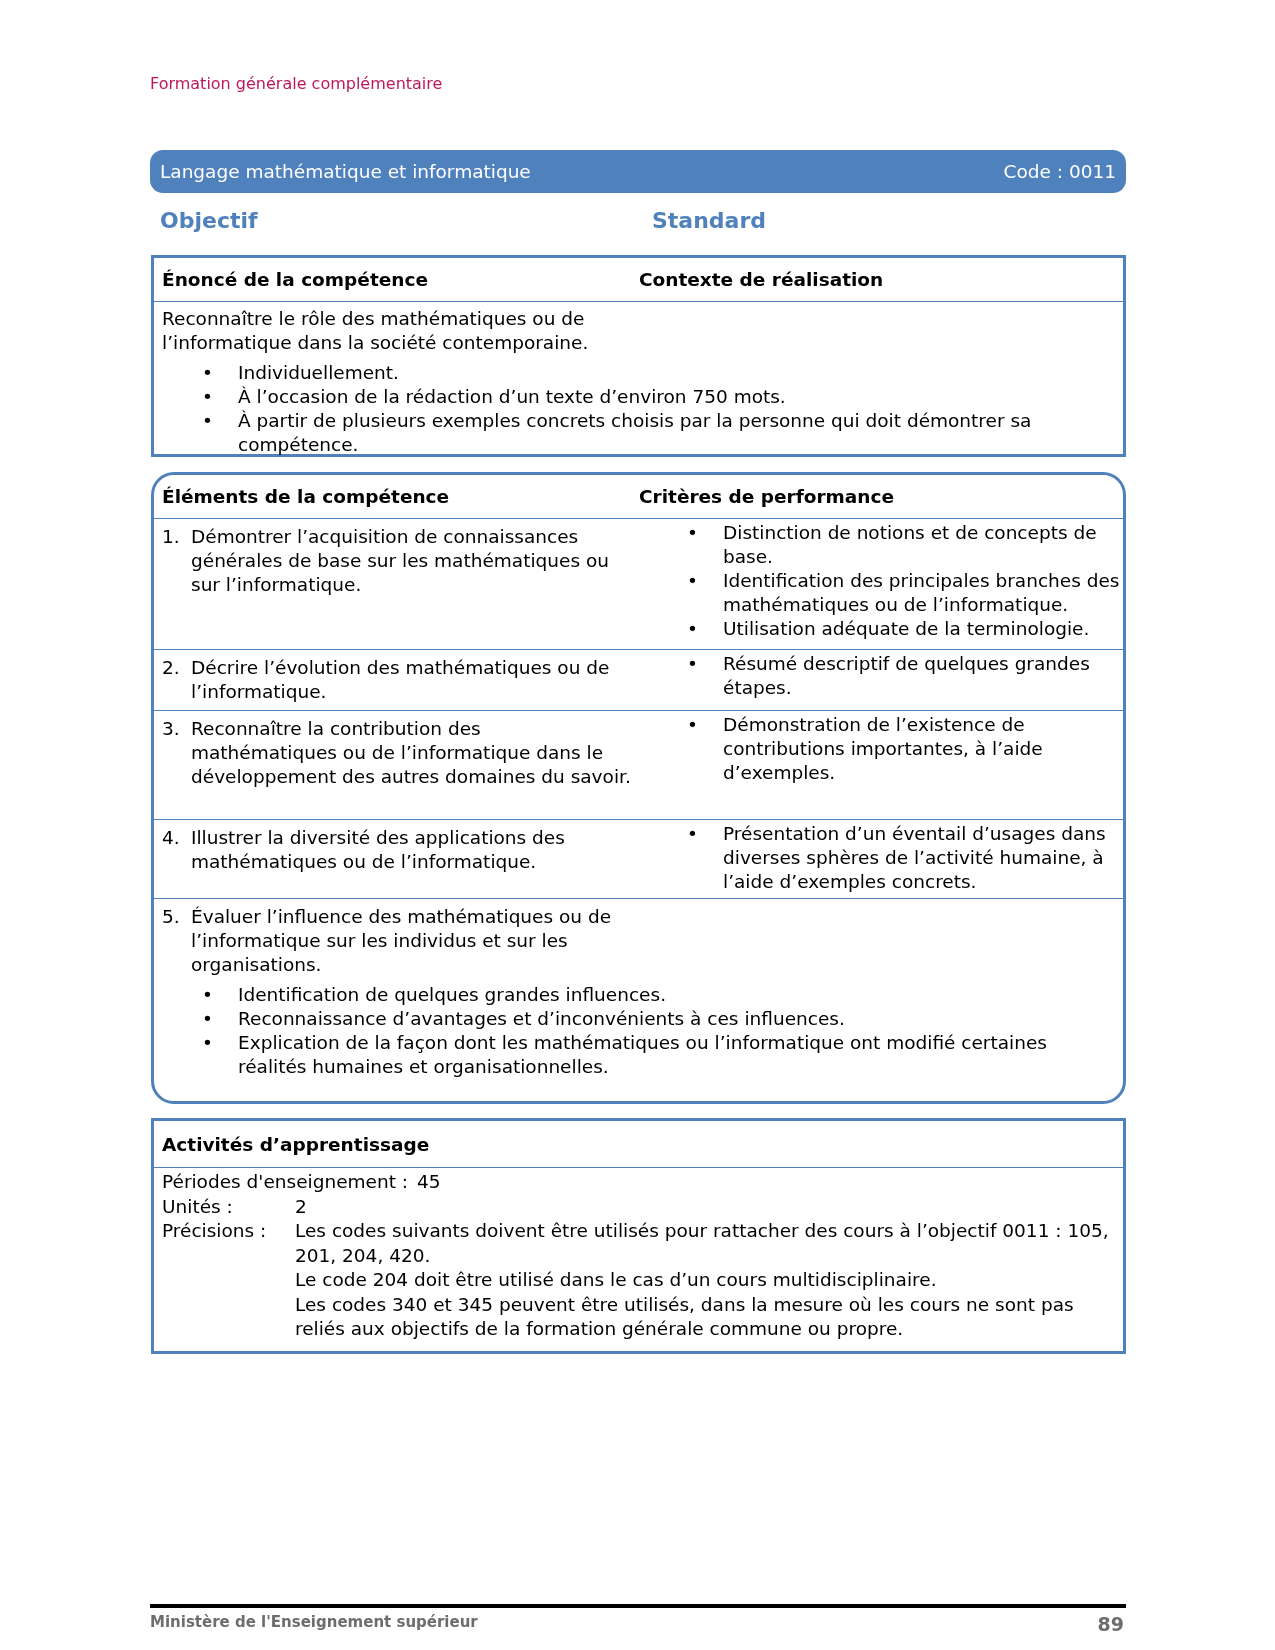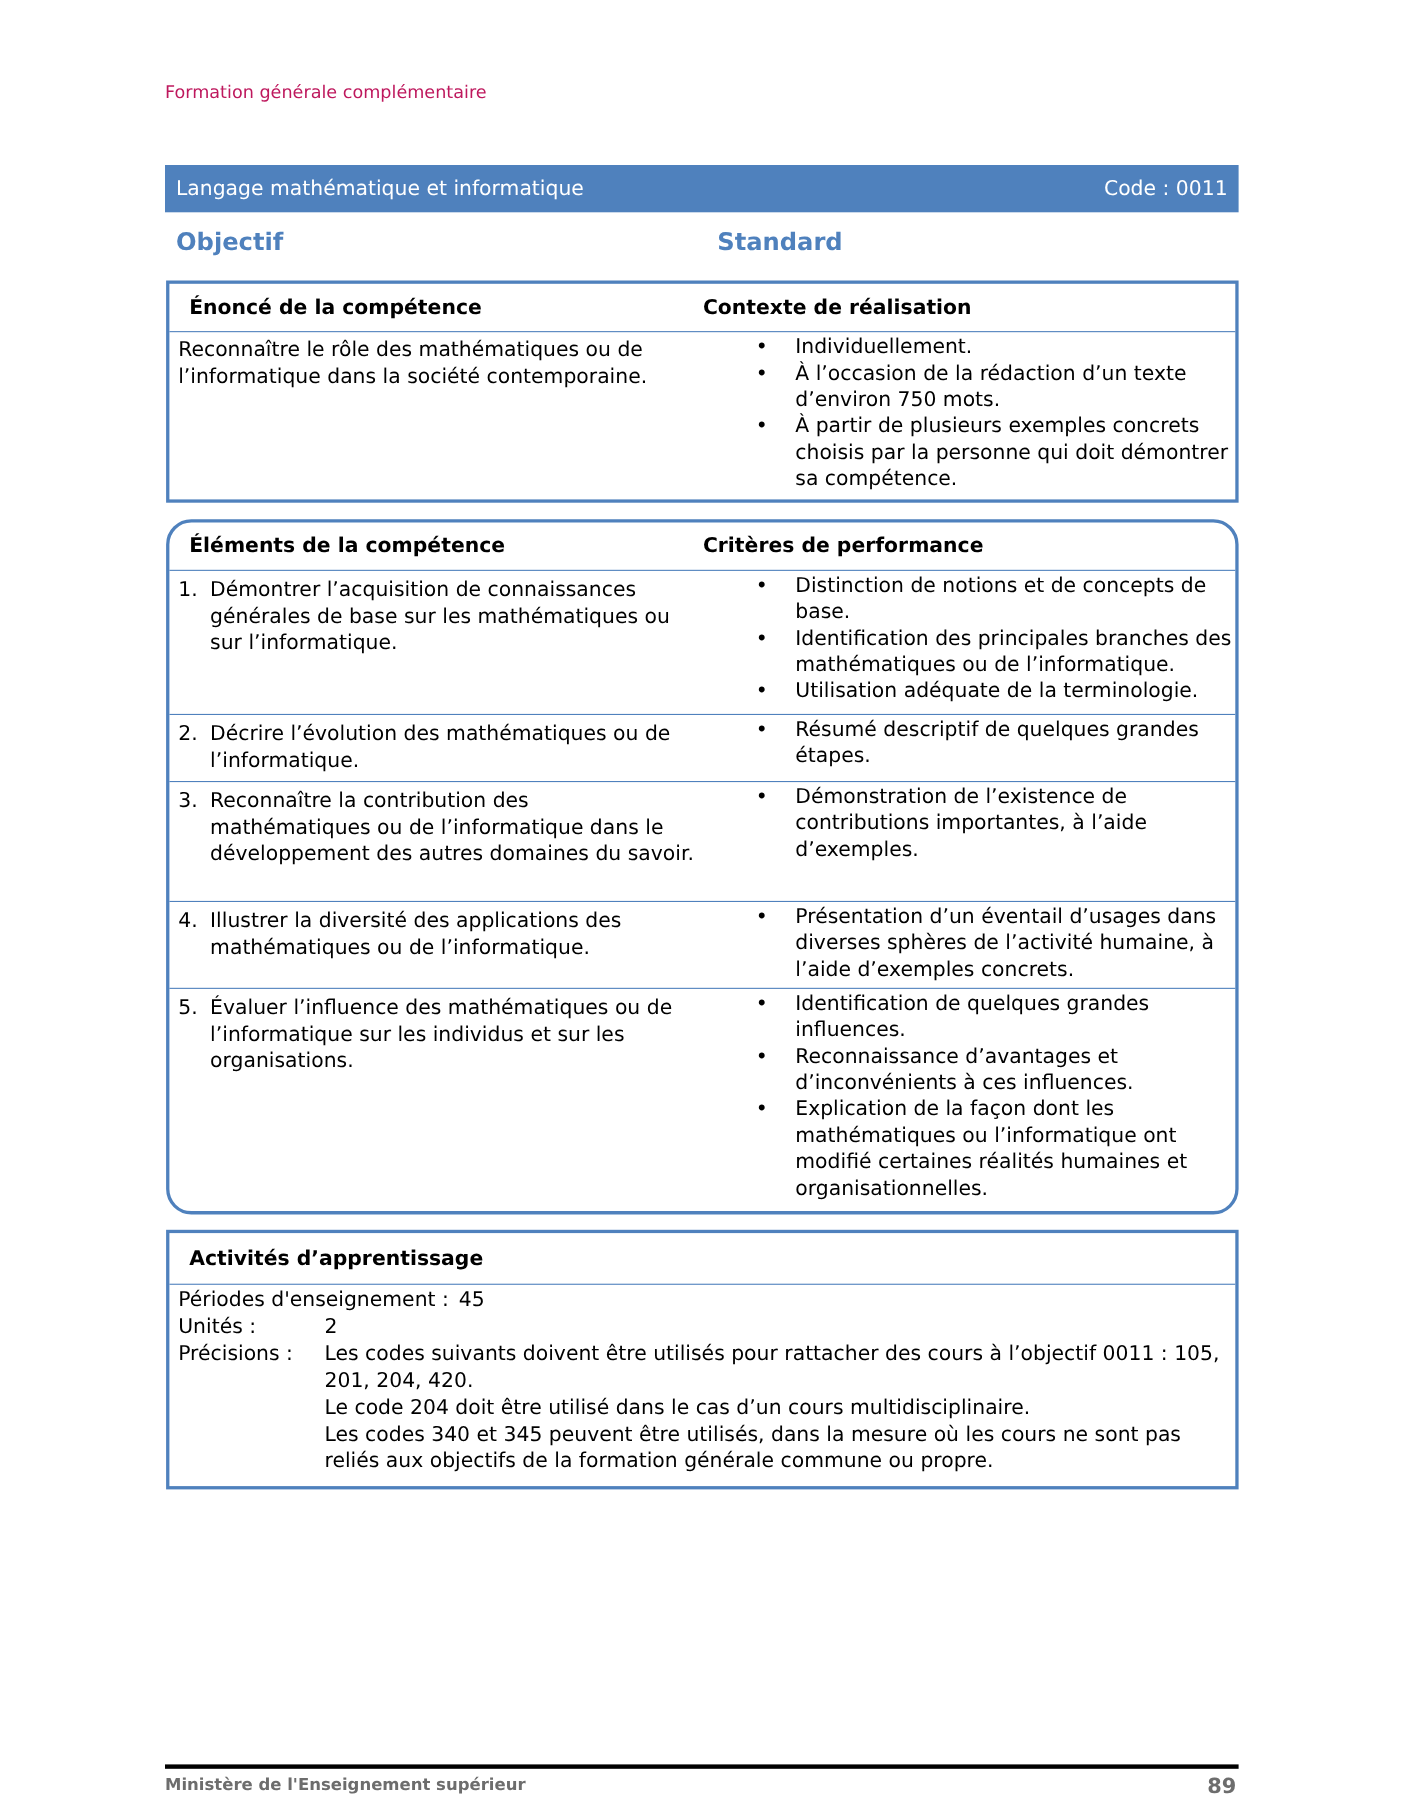--- a/index.html
+++ b/index.html
@@ -1,32 +1,32 @@
 <!DOCTYPE html>
 <html><head>
 <meta charset="utf-8">
 <style>
   html, body { margin: 0; padding: 0; background: #ffffff; }
   body { width: 1275px; height: 1650px; position: relative; overflow: hidden;
          font-family: "DejaVu Sans", sans-serif; color: #000; }
   .running-head { position: absolute; left: 150px; top: 74px; font-size: 16px; color: #be185d; }
   .title-bar { position: absolute; left: 150px; top: 150px; width: 976px; height: 43px;
                background: #4f81bd; color: #fff; font-size: 18.5px; box-sizing: border-box;
-               display: flex; align-items: center; justify-content: space-between; padding: 0 10px; }
+               display: flex; align-items: center; justify-content: space-between; padding: 0 10px; border-radius: 13px; }
   .sec-head { position: absolute; top: 208px; font-size: 22px; font-weight: bold; color: #4f81bd; }
   .sec-obj { left: 160px; }
   .sec-std { left: 652px; }
   .box { position: absolute; left: 151px; width: 975px; box-sizing: border-box;
          border: 3px solid #4f81bd; }
   .hdr { height: 44px; border-bottom: 1.5px solid #4f81bd; display: flex; align-items: center;
          font-weight: bold; font-size: 18.5px; box-sizing: border-box; }
-  .hdr .c1 { width: 485px; padding-left: 18px; box-sizing: border-box; }
+  .hdr .c1 { width: 485px; padding-left: 8px; box-sizing: border-box; }
   .hdr .c2 { padding-left: 0; }
   .row { display: flex; border-bottom: 1.5px solid #4f81bd; box-sizing: border-box; font-size: 18.5px; line-height: 24px; }
-  .row:last-child { border-bottom: none; }
+  .row:last-child { border-bottom: none; flex-direction: column; }
   .row .c1 { width: 485px; box-sizing: border-box; padding: 6px 8px 4px 8px; }
   .row .c2 { flex: 1; padding: 2px 2px 4px 0; box-sizing: border-box; }
   .num { display: flex; }
   .num .n { width: 29px; flex: none; }
   ul.bl { list-style: none; margin: 0; padding: 0; }
   ul.bl li { position: relative; padding-left: 84px; }
   ul.bl li::before { content: "\2022"; position: absolute; left: 48px; top: 0; }
   .act-body { padding: 2px 8px 8px 8px; font-size: 18.5px; line-height: 24.5px; }
   .kv { display: flex; }
   .kv .k { width: 133px; flex: none; }

